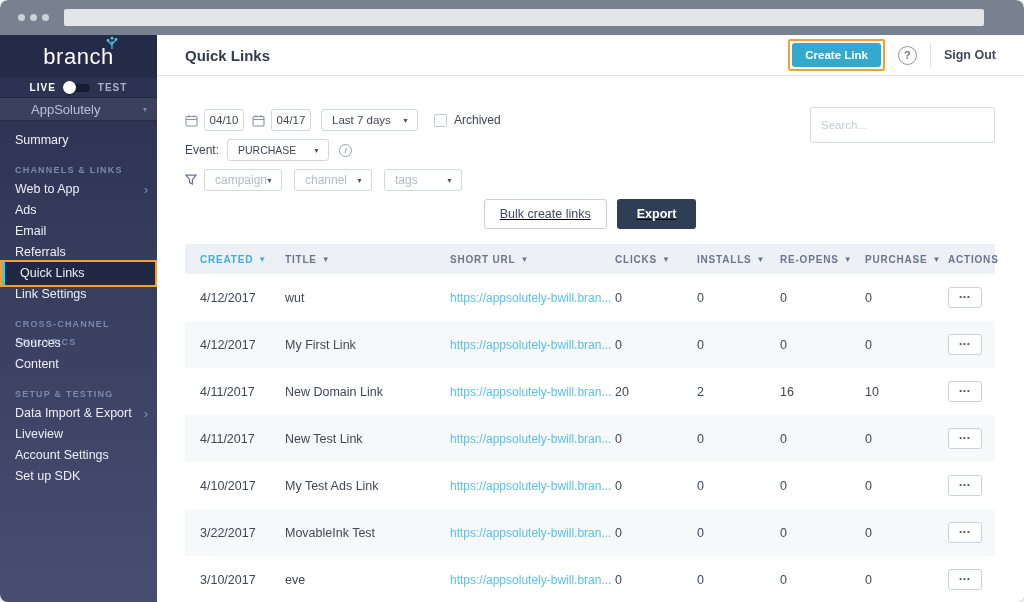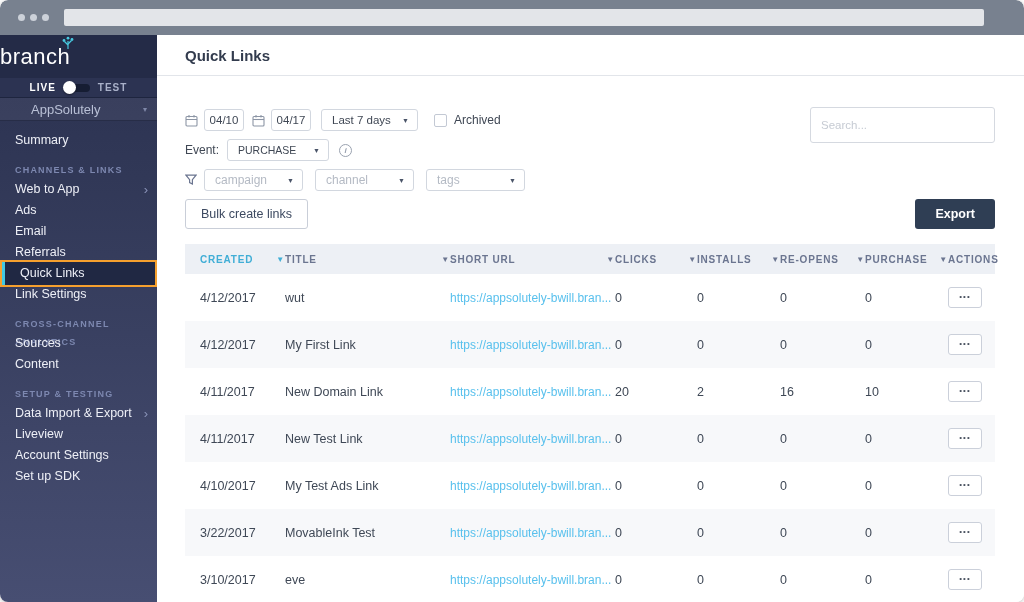--- a/index.html
+++ b/index.html
@@ -14,21 +14,21 @@
   .chrome .addressbar { position:absolute; left:64px; right:40px; top:9px; height:17px;
             background:#e3e5e9; border-radius:2px; border:none; outline:none; padding:0 8px;
             font-size:10px; color:#555; }
 
   
   .app { display:flex; height:567px; }
 
   
   .sidebar { position:relative; width:157px; flex:0 0 157px; color:#eef0f7;
              background:linear-gradient(180deg,#2a3150 0%,#313857 25%,#474e72 100%); }
-  .logo-block { height:43px; background:#242b47; display:flex; align-items:center; }
+  .logo-block { height:43px; background:#242b47; display:flex; align-items:center; justify-content:center; }
   .logo { position:relative; color:#fff; font-size:22px; letter-spacing:.5px; font-weight:400; }
   .logo svg { position:absolute; right:-5px; top:-8px; }
   .env-row { height:20px; display:flex; align-items:center; justify-content:center; gap:8px;
              background:#2c3352; border-bottom:1px solid rgba(20,26,48,.55); }
   .env-label { font-size:10px; font-weight:bold; letter-spacing:1px; color:#fff; }
   .env-label.dim { color:#a9b1c9; }
   .toggle { position:relative; width:26px; height:8px; background:#161d33; border-radius:4px; cursor:pointer; }
   .toggle .knob { position:absolute; left:-1px; top:-2.5px; width:13px; height:13px; border-radius:50%;
                   background:#fff; box-shadow:0 1px 2px rgba(0,0,0,.4); }
   .account-row { position:relative; height:23px; display:flex; align-items:center; padding-left:31px;
@@ -74,41 +74,41 @@
   .range-select { width:97px; margin-left:2px; }
   .checkbox { width:13px; height:13px; border:1px solid #c3c9d4; border-radius:2px; background:#fff;
               margin:0 7px 0 16px; cursor:pointer; }
   .filter-label { font-size:12px; color:#3f4754; }
   .event-label { font-size:12px; color:#3f4754; margin-right:8px; }
   .event-select { width:102px; font-size:10.5px; }
   .info-circle { width:13px; height:13px; margin-left:10px; border-radius:50%; border:1px solid #9aa2b0;
                  color:#9aa2b0; font-size:8px; display:flex; align-items:center; justify-content:center;
                  font-style:italic; font-weight:bold; }
   .funnel-wrap { margin-right:7px; display:flex; align-items:center; }
-  .tag-select { width:99px; margin-right:12px; font-size:12px; }
+  .tag-select { width:78px; margin-right:12px; font-size:12px; }
 
   .search-input { position:absolute; top:31px; right:29px; width:185px; height:36px;
                   border:1px solid #d5d9e0; border-radius:3px; padding:0 10px; font-size:11.5px;
                   color:#3f4754; outline:none; font-family:inherit; }
   .search-input::placeholder { color:#c6cbd3; }
   input::placeholder { color:#c6cbd3; }
 
   
-  .actions-row { margin-top:6px; display:flex; justify-content:space-between; gap:10px; }
+  .actions-row { margin-top:6px; display:flex; justify-content:center; gap:10px;text-decoration:underline; }
   .btn-bulk { height:30px; padding:0 15px; background:#fff; border:1px solid #c9ced8; border-radius:3px;
               font-size:12.5px; color:#3d4a61; font-family:inherit; cursor:pointer; }
   .btn-export { height:30px; padding:0 20px; background:#2f3e54; border:none; border-radius:3px;
                 font-size:12.5px; font-weight:bold; color:#fff; font-family:inherit; cursor:pointer; }
 
   
   .table { margin-top:15px; }
   .tr, .thead { display:grid; grid-template-columns:100px 165px 165px 82px 83px 85px 83px 47px; align-items:center; }
   .thead { height:30px; background:#edf0f5; }
   .th { font-size:10px; font-weight:bold; letter-spacing:.8px; color:#6b7590; cursor:pointer;
-        display:flex; align-items:center; gap:5px; white-space:nowrap;justify-content:space-between; }
+        display:flex; align-items:center; gap:5px; white-space:nowrap; }
   .th:first-child { padding-left:15px; }
   .th.th-active { color:#41aed6; }
   .th .sort-caret { font-size:8px; }
   .tr { height:47px; background:#fff; }
   .tr:nth-child(even) { background:#f7f8fa; }
   .td { font-size:12.5px; color:#3f4856; white-space:nowrap; overflow:hidden; }
   .td:first-child { padding-left:15px; }
   .td .url-link { font-size:12px; color:#58c0ed; text-decoration:none; cursor:pointer; }
   .row-actions { width:34px; height:21px; background:#fff; border:1px solid #cbd0da; border-radius:3px;
                  font-size:8px; letter-spacing:1px; color:#4a5260; display:flex; align-items:center;
@@ -173,20 +173,28 @@
           <div class="nav-item"><span>Data Import &amp; Export</span><span class="nav-chevron">›</span></div>
           <div class="nav-item"><span>Liveview</span></div>
           <div class="nav-item"><span>Account Settings</span></div>
           <div class="nav-item"><span>Set up SDK</span></div>
         </div>
     </div>
 
     <div class="main">
       <div class="topbar">
         <span class="page-title">Quick Links</span>
+        <div class="topbar-right">
+          <span class="annotation-box">
+            <button class="btn-create">Create Link</button>
+          </span>
+          <span class="help-circle">?</span>
+          <span class="v-divider"></span>
+          <span class="sign-out">Sign Out</span>
+        </div>
       </div>
 
       <div class="content">
         <input class="search-input" placeholder="Search..." style="">
 
         <div class="filters">
           <div class="filter-row">
             <svg width="13" height="13" viewBox="0 0 13 13">
                 <g stroke="#8c95a5" stroke-width="1.1" fill="none">
                   <rect x="1" y="2.5" width="11" height="9.5" rx="1"></rect>

